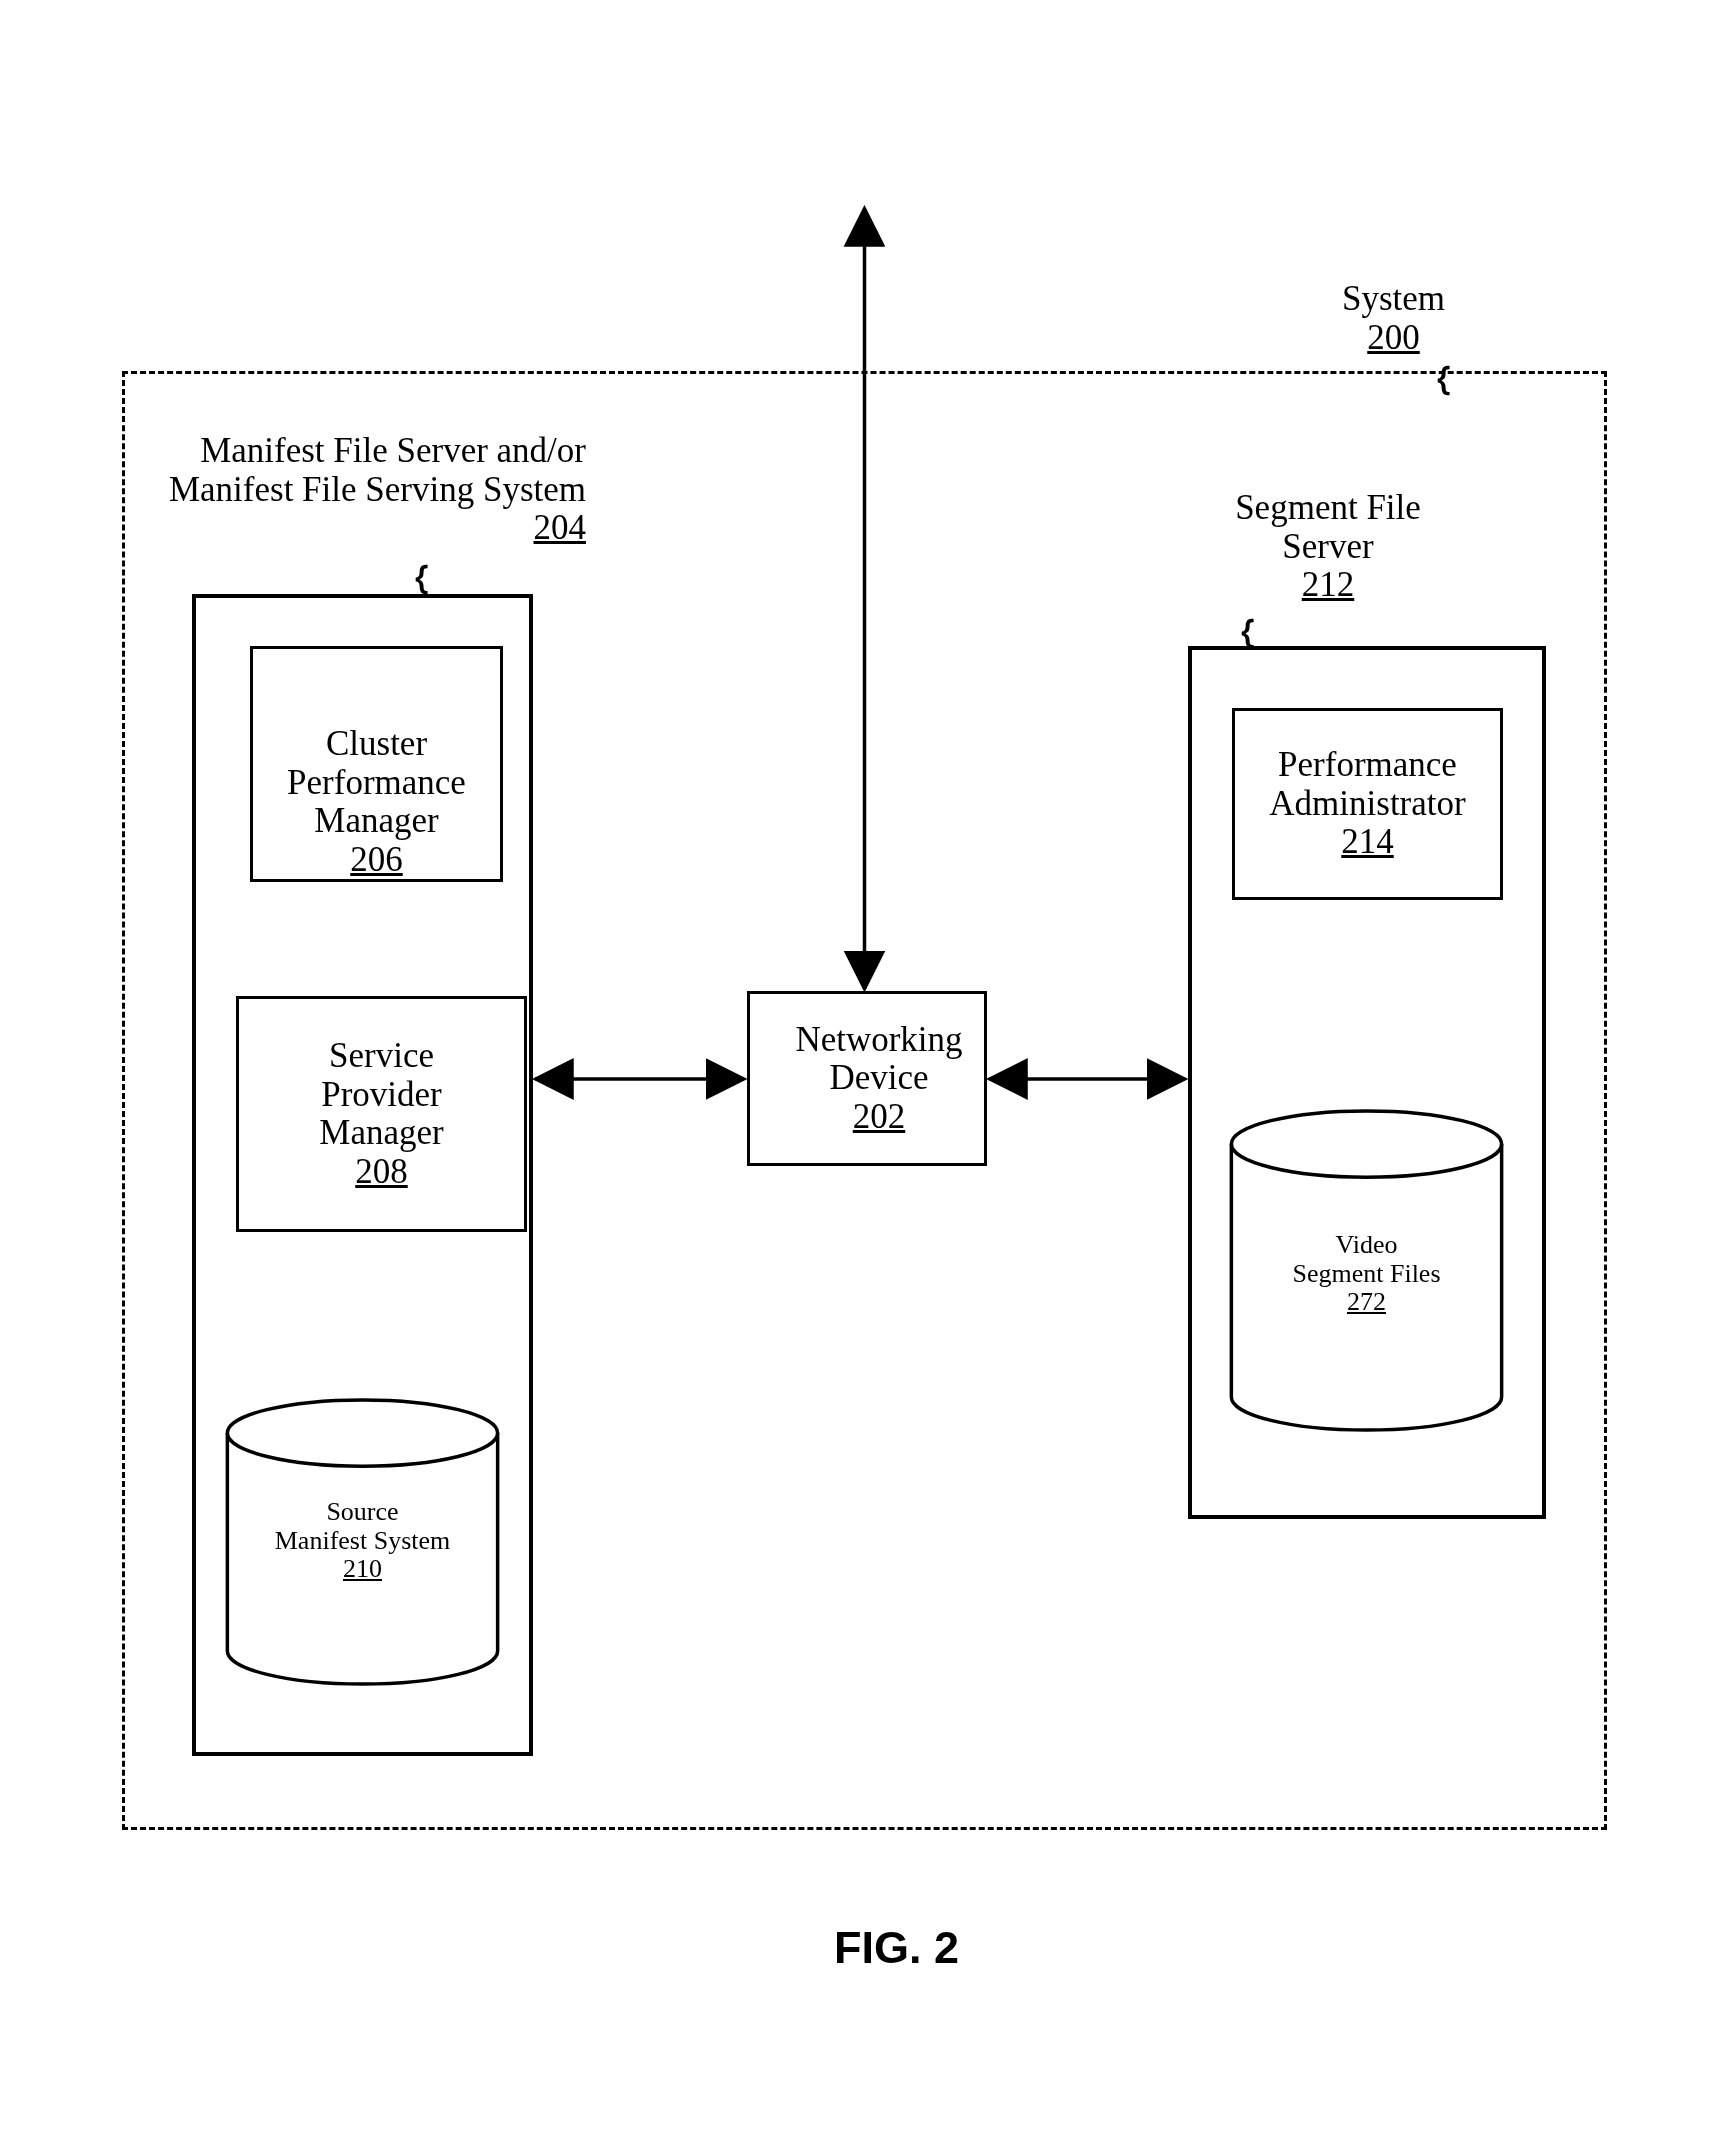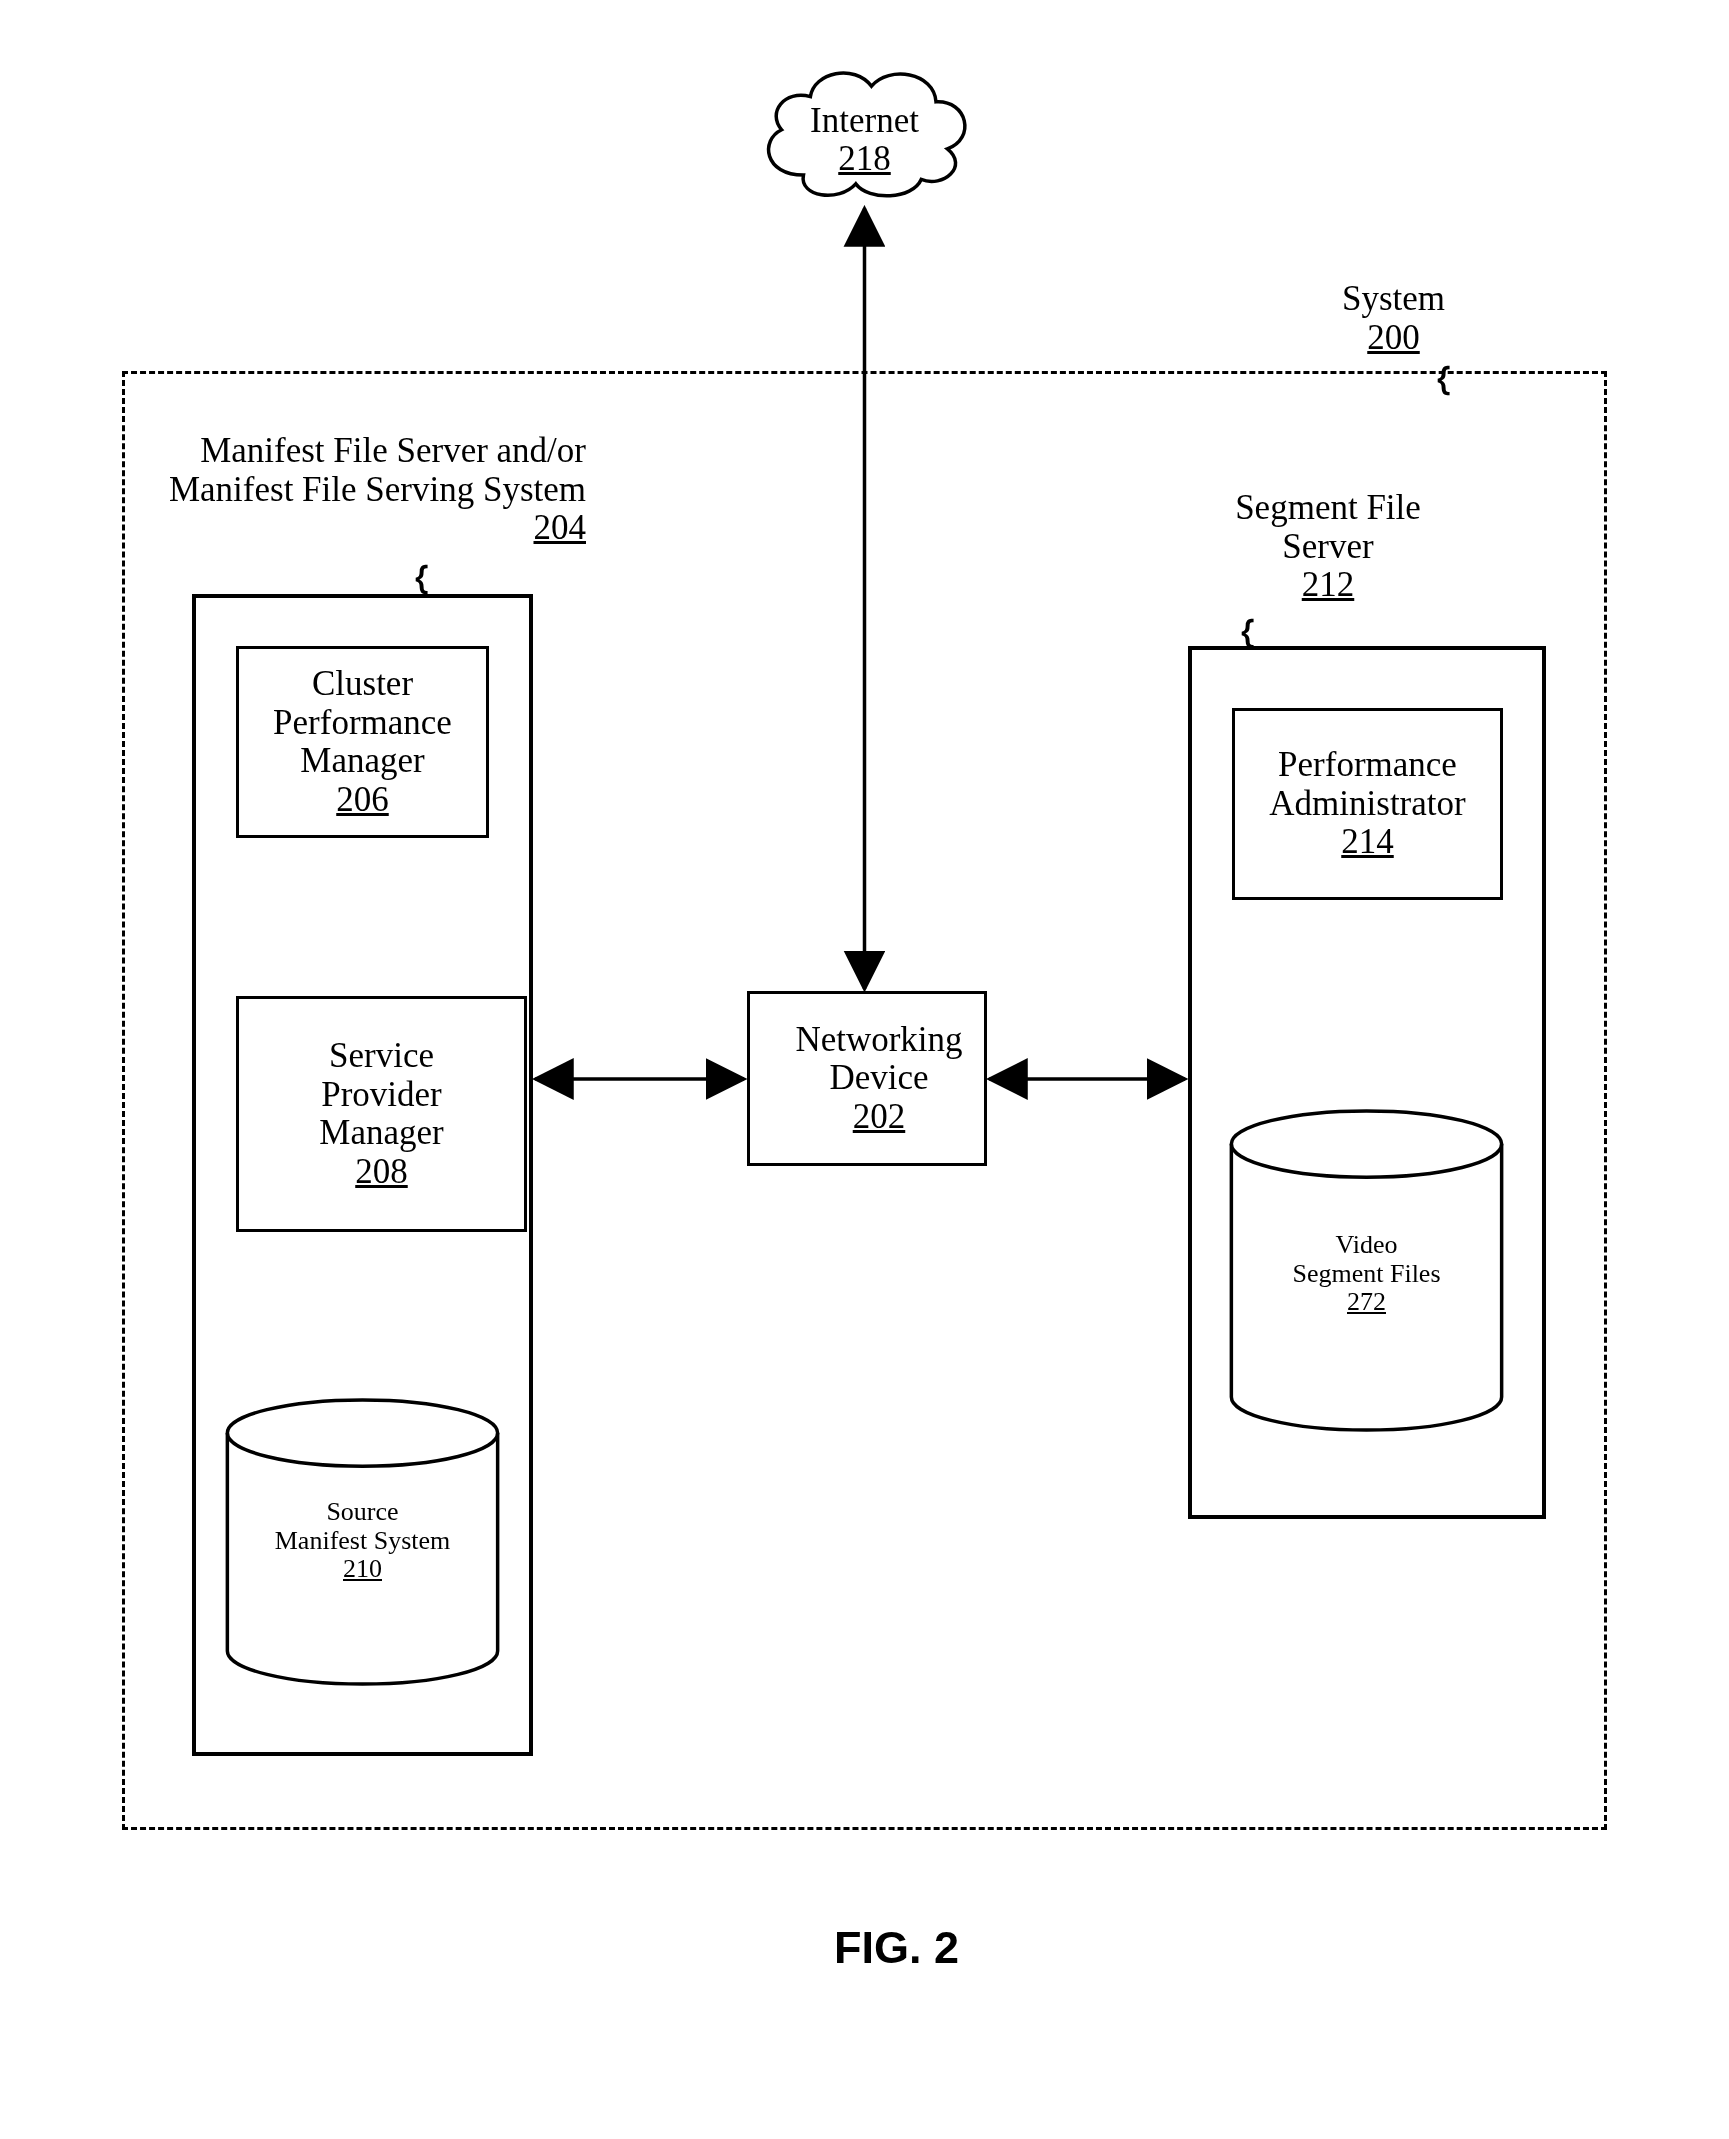--- a/index.html
+++ b/index.html
@@ -104,56 +104,39 @@
     top: 0;
     width: 1659px;
     height: 2053px;
   }
 </style>
 </head>
 <body>
 
 <div class="canvas">
 
-  <div class="cloud" style="left:716px; top:17.5px;">
-    <svg viewBox="0 0 260 180">
-      <path d="M 60 140
-               C 15 140 10 100 35 88
-               C 18 68 38 42 68 50
-               C 72 22 118 12 138 38
-               C 158 14 210 22 212 56
-               C 248 54 258 98 225 110
-               C 250 130 220 155 195 145
-               C 185 168 135 170 120 150
-               C 100 172 55 165 60 140 Z" fill="#fff" stroke="#000" stroke-width="4"></path>
-    </svg>
-    <div class="cloud-text">
-      <span>Internet</span><br>
-      <span class="underline">218</span>
-    </div>
-  </div>
 
   <div class="dashed-box" style="left:87px; top:336px; width:1485px; height:1459px;"></div>
 
   <div class="label-block" style="left:1258px; top:245px; width:201px;">
     <span>System</span><br>
     <span class="underline">200</span>
   </div>
   <div class="curly" style="left:1419px; top:316px;">⏟</div>
 
   <div class="label-block" style="left:114px; top:397px; width:437px;text-align:right;">
     <span>Manifest File Server and/or</span><br>
     <span>Manifest File Serving System</span><br>
     <span class="underline">204</span>
   </div>
   <div class="curly" style="left:397px; top:515px;">⏟</div>
 
   <div class="solid-box" style="left:157px; top:559px; width:341px; height:1162px;"></div>
 
-  <div class="inner-box" style="left:201px; top:611px; width:253px; height:192px;">
+  <div class="inner-box" style="left:215px; top:611px; width:253px; height:236px;justify-content:flex-end;">
     <div>
       <span>Cluster</span><br>
       <span>Performance</span><br>
       <span>Manager</span><br>
       <span class="underline">206</span>
     </div>
   </div>
 
   <div class="inner-box" style="left:201px; top:961px; width:291px; height:236px;">
     <div>

